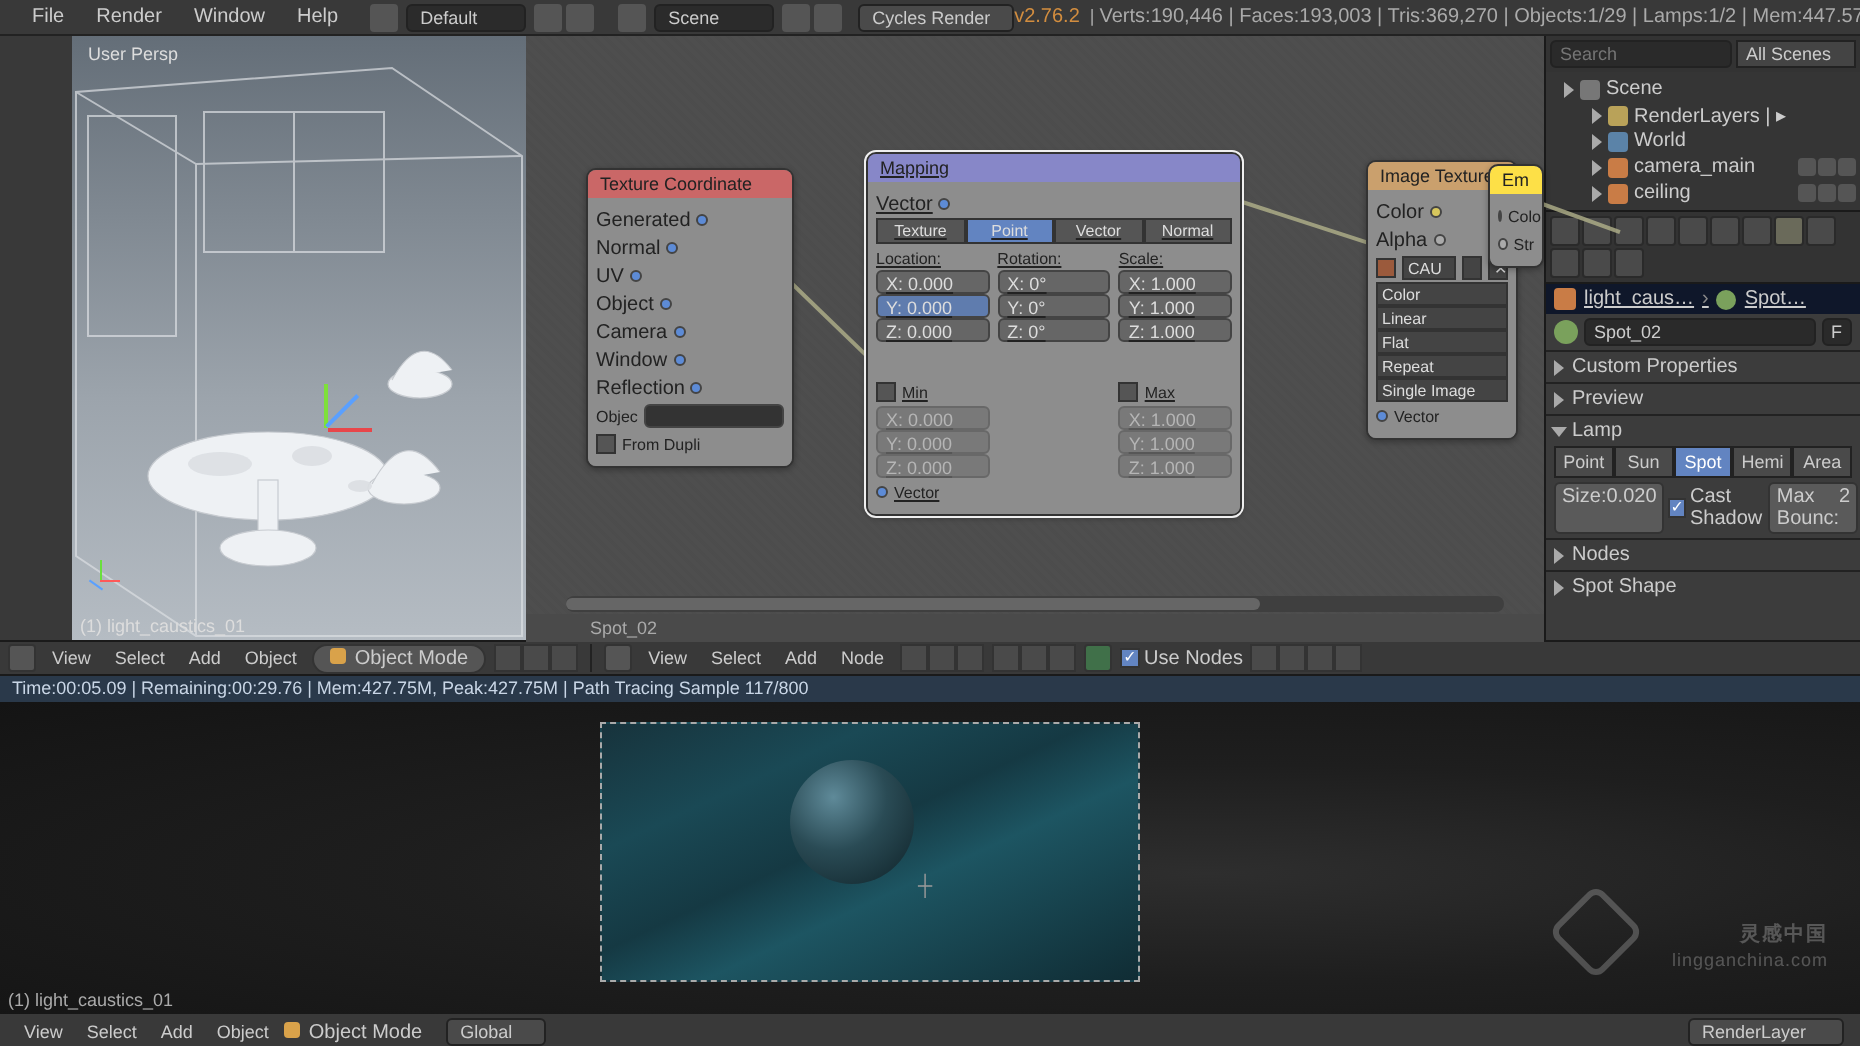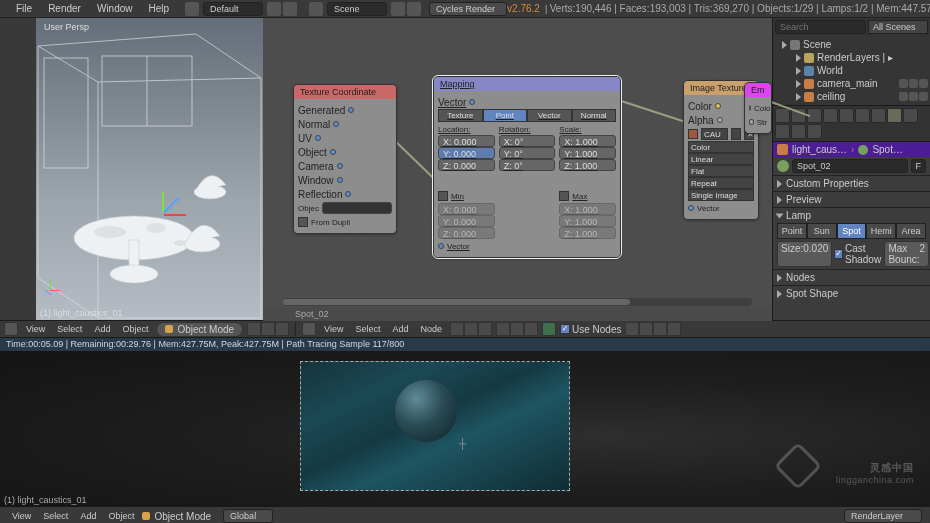--- a/index.html
+++ b/index.html
@@ -36,21 +36,21 @@
 .room-lines { position: absolute; inset: 0; }
 
 
 .node-pane { flex: 1; position: relative; background: #4e4e4e; }
 .grain { position: absolute; inset: 0; background: repeating-linear-gradient(45deg, rgba(0,0,0,0.02) 0 2px, transparent 2px 4px); }
 .node { position: absolute; background: #777; border: 1px solid #333; border-radius: 5px; box-shadow: 0 1px 3px rgba(0,0,0,.3); font-size: 9px; color: #222; }
 .node .hdr { padding: 2px 6px; border-radius: 4px 4px 0 0; font-size: 9px; color: #222; }
 .node .hdr-red   { background: #ca6767; }
 .node .hdr-blue  { background: #8787c8; }
 .node .hdr-orange{ background: #caa06d; }
-.node .hdr-green { background: #d946ef; }
+.node .hdr-green { background: #fde047; }
 .node .body { padding: 4px; background: #8d8d8d; border-radius: 0 0 4px 4px; }
 .node .row { display: flex; align-items: center; gap: 3px; height: 14px; }
 .node .out { text-align: right; color: #222; padding-right: 2px; }
 .node .sock { width: 6px; height: 6px; background: #aaa; border-radius: 50%; border: 1px solid #444; display: inline-block; }
 .node .sock-b { background: #5d8bd6; }
 .node .sock-y { background: #d6c65d; }
 .node .field { background: #666; border: 1px solid #444; border-radius: 3px; padding: 0 4px; flex: 1; color: #ddd; height: 12px; line-height: 12px; font-size: 9px; }
 .node .tabs { display: flex; gap: 0; }
 .node .tab { flex: 1; text-align: center; background: #555; color: #ddd; border: 1px solid #333; padding: 1px 2px; font-size: 8px; }
 .node .tab.active { background: #6284c1; }
@@ -81,21 +81,21 @@
 .ic-layer  { background: #b9a259; }
 .ic-world  { background: #5b83a8; border-radius: 50%; }
 .ic-obj    { background: #c97c46; }
 .outliner .vicons { margin-left: auto; display: flex; gap: 1px; }
 .outliner .vic { width: 9px; height: 9px; background: #555; border-radius: 2px; }
 
 .prop-iconbar { display: flex; flex-wrap: wrap; gap: 1px; padding: 2px; background: #333; border-bottom: 1px solid #1a1a1a; }
 .prop-iconbar .pi { width: 15px; height: 15px; background: #4a4a4a; border: 1px solid #2a2a2a; border-radius: 2px; }
 .prop-iconbar .pi.active { background: #6a6a5a; }
 
-.breadcrumb { display: flex; align-items: center; gap: 4px; padding: 2px 4px; font-size: 9px; color: #ccc; background: #4c1d95; }
+.breadcrumb { display: flex; align-items: center; gap: 4px; padding: 2px 4px; font-size: 9px; color: #ccc; background: #0f172a; text-decoration: underline; }
 .breadcrumb .sep { color: #888; }
 .bc-ico { width: 11px; height: 11px; background: #c97c46; border-radius: 2px; display: inline-block; }
 
 .prop-row { display: flex; align-items: center; gap: 3px; padding: 2px 4px; }
 .prop-row .pfield { flex: 1; background: #2a2a2a; border: 1px solid #222; padding: 1px 4px; border-radius: 3px; font-size: 9px; }
 
 .section { border-top: 1px solid #222; padding: 2px 4px; background: #3c3c3c; }
 .section .sh { font-size: 9px; color: #ccc; display: flex; align-items: center; gap: 4px; }
 .section .tri { display: inline-block; width: 0; height: 0; border-top: 4px solid transparent; border-bottom: 4px solid transparent; border-left: 5px solid #aaa; }
 .section .tri.open { transform: rotate(90deg); }

